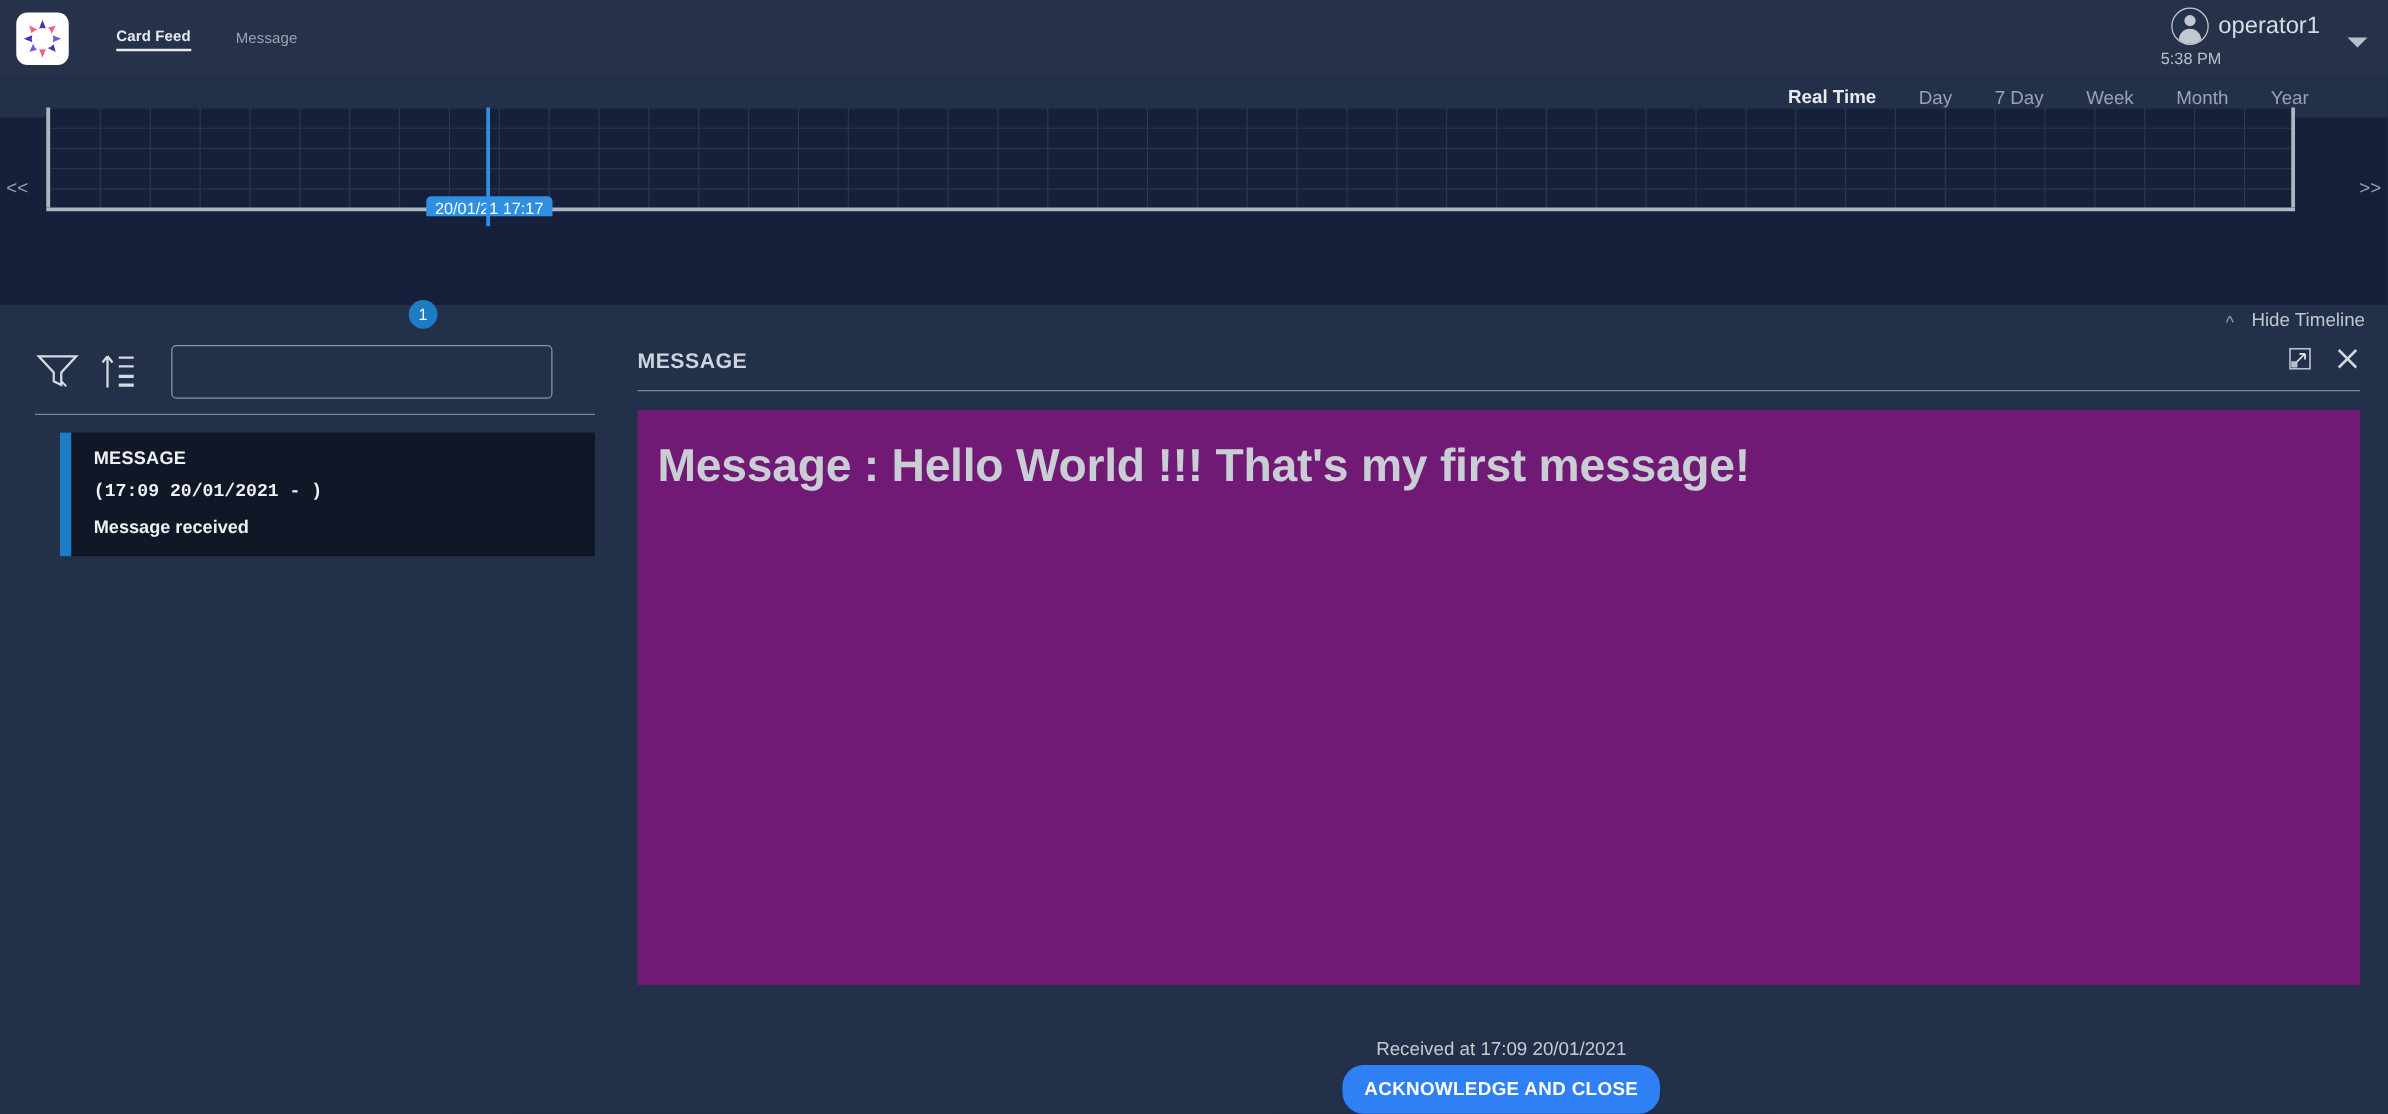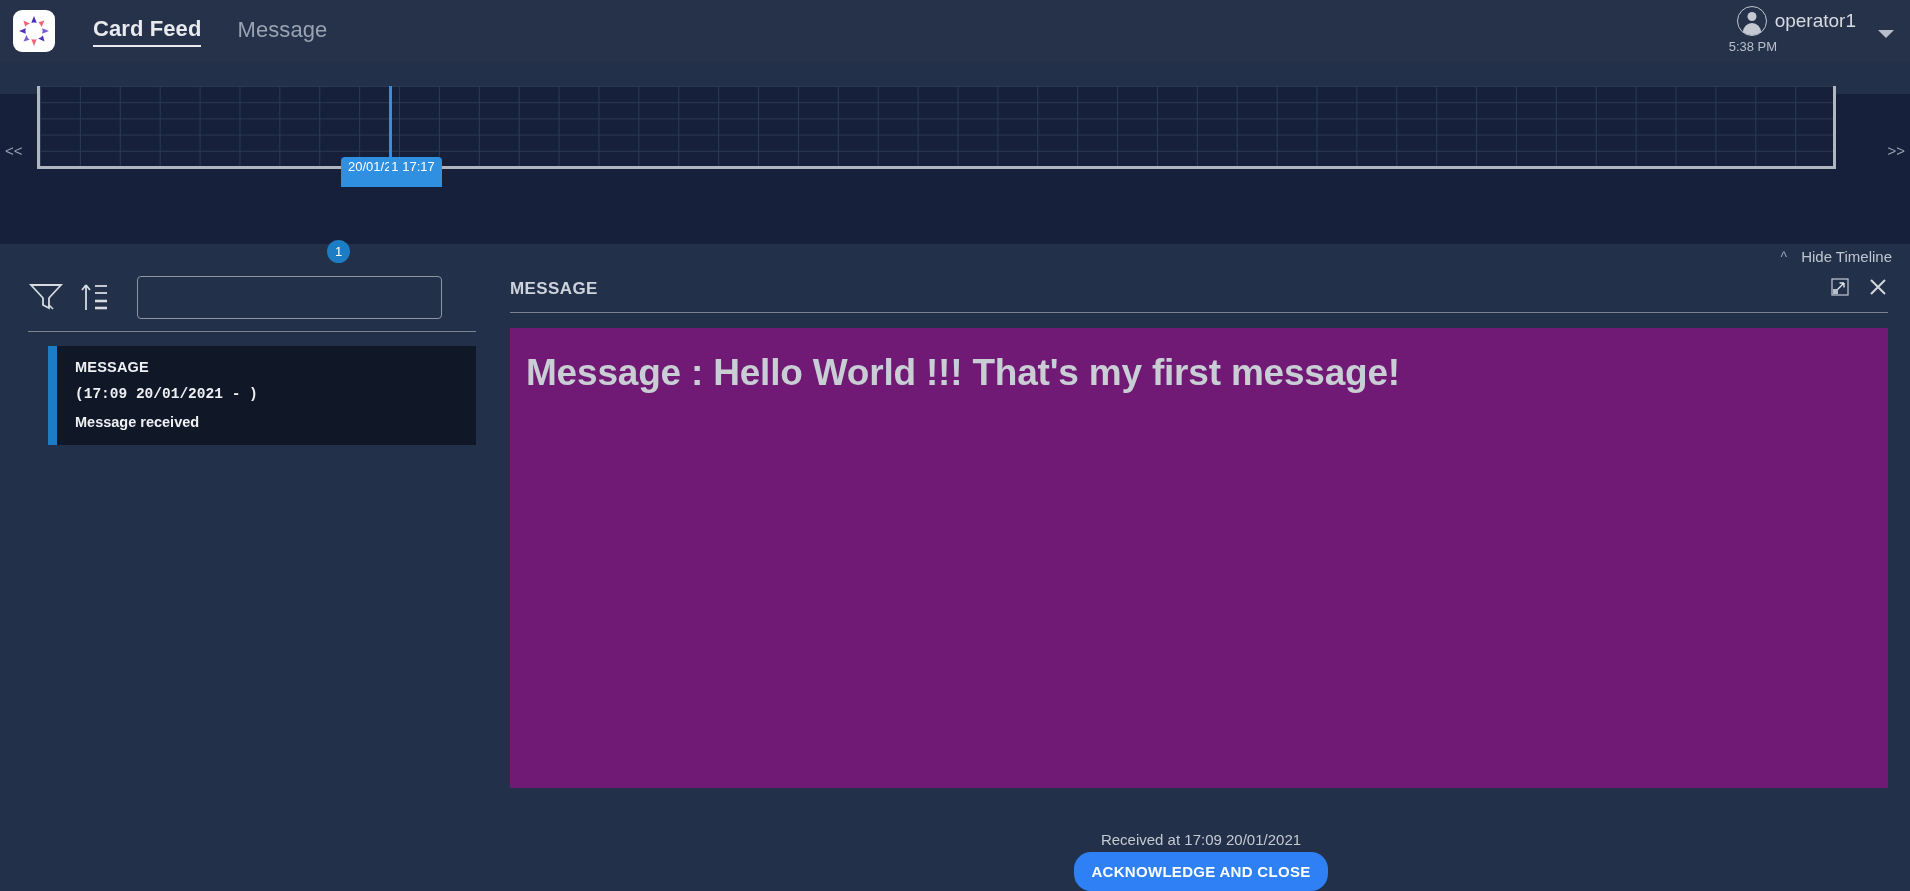--- a/index.html
+++ b/index.html
@@ -18,21 +18,21 @@
   }
   .logo-box {
     width: 42px; height: 42px; margin-left: 13px;
     background: #ffffff; border-radius: 9px;
     display: flex; align-items: center; justify-content: center;
   }
   .logo-svg { width: 34px; height: 34px; display: block; }
 
   .nav-links { display: flex; align-items: center; margin-left: 38px; gap: 36px; }
   .nav-link {
-    font-size: 22px; color: #9aa3b2; letter-spacing: .1px; padding-bottom: 3px;
+    font-size: 12px; color: #9aa3b2; letter-spacing: .1px; padding-bottom: 3px;
     cursor: pointer;
   }
   .nav-link.active {
     color: #e8eaee; font-weight: bold; border-bottom: 2px solid #e8eaee;
   }
 
   .user-area {
     position: absolute; right: 16px; top: 4px;
     display: flex; align-items: flex-start; height: 54px;
   }
@@ -99,21 +99,21 @@
   .tl-plot-right {
     position: absolute; left: 1833px; top: 24px; width: 3px; height: 80px; background: #b0b6c0;
   }
   .tl-axis {
     position: absolute; left: 37px; top: 104px; width: 1799px; height: 3px; background: #b0b6c0;
   }
   .tl-cursor {
     position: absolute; left: 389px; top: 24px; width: 3px; height: 95px; background: #2f8fe0;
   }
   .tl-tooltip {
-    position: absolute; left: 341px; top: 95px; height: 30px;
+    position: absolute; left: 341px; top: 95px; height: 16px;
     background: #2f8fe0; color: #ffffff; font-size: 13px;
     padding: 2px 7px 3px; border-radius: 4px 4px 0 0; white-space: nowrap;
   }
   .tl-bubble {
     position: absolute; left: 327px; top: 178px; width: 23px; height: 23px;
     border-radius: 50%; background: #1c7cc4; color: #fff; font-size: 13px;
     display: flex; align-items: center; justify-content: center;
   }
   .tl-labels {
     position: absolute; left: 0; top: 212px; width: 1910px; height: 22px;
@@ -219,20 +219,28 @@
       <div class="avatar"></div>
       <div class="user-time">5:38 PM</div>
     </div>
     <div class="user-name">operator1</div>
     <div class="user-caret"></div>
   </div>
 </div>
 
 <div class="timeline-zone">
   <div class="tl-header">
+    <div class="tl-modes">
+      <div class="tl-mode active">Real Time</div>
+      <div class="tl-mode">Day</div>
+      <div class="tl-mode">7 Day</div>
+      <div class="tl-mode">Week</div>
+      <div class="tl-mode">Month</div>
+      <div class="tl-mode">Year</div>
+    </div>
   </div>
 
   <div class="tl-body">
     <div class="tl-arrow left">&lt;&lt;</div>
     <div class="tl-arrow right">&gt;&gt;</div>
   </div>
 
   <div class="tl-plot"></div>
   <div class="tl-plot-right"></div>
   <div class="tl-axis"></div>

